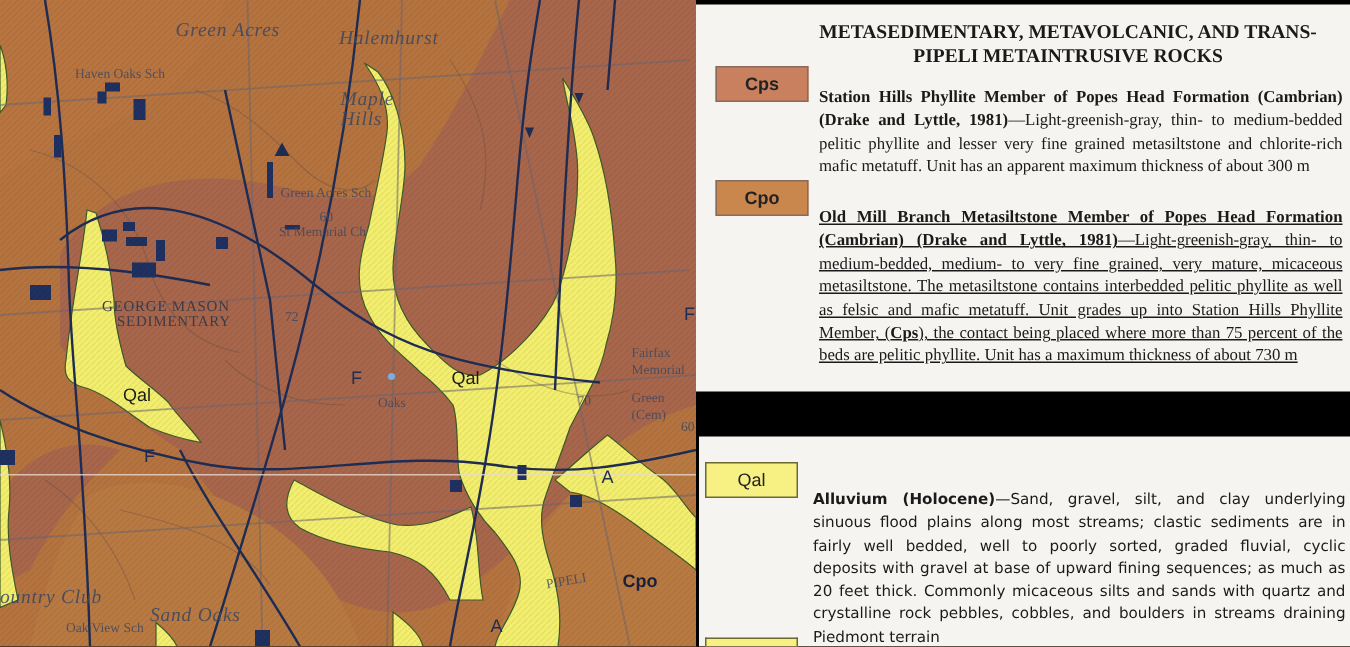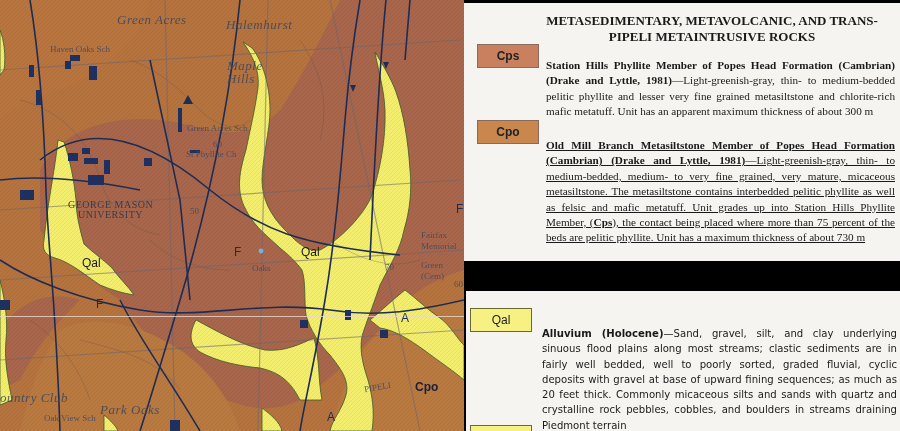--- a/index.html
+++ b/index.html
@@ -138,42 +138,42 @@
     <circle cx="261" cy="251" r="2.4" fill="#7aaee0"></circle>
   </svg>
 
   <div class="scan-line"></div>
 
   <span class="map-label place" style="left:117px;top:13px;">Green Acres</span>
   <span class="map-label place" style="left:226px;top:18px;">Halemhurst</span>
   <span class="map-label place" style="left:187px;top:59px;width:48px;white-space:normal;margin-left:40px;">Maple Hills</span>
   <span class="map-label small" style="left:50px;top:45px;">Haven Oaks Sch</span>
   <span class="map-label small" style="left:187px;top:124px;">Green Acres Sch</span>
-  <span class="map-label small" style="left:186px;top:150px;">St Phyllite Ch</span>
+  <span class="map-label small" style="left:186px;top:150px;">St Memorial Ch</span>
   <span class="map-label univ" style="left:68px;top:200px;">GEORGE MASON</span>
-  <span class="map-label univ" style="left:78px;top:210px;">UNIVERSITY</span>
+  <span class="map-label univ" style="left:78px;top:210px;">SEDIMENTARY</span>
   <span class="map-label small" style="left:421px;top:230px;width:40px;white-space:normal;line-height:11px;">Fairfax Memorial</span>
   <span class="map-label small" style="left:421px;top:260px;width:40px;white-space:normal;line-height:11px;">Green (Cem)</span>
   <span class="map-label small" style="left:252px;top:264px;">Oaks</span>
   <span class="map-label place" style="left:0px;top:391px;">ountry Club</span>
-  <span class="map-label place" style="left:100px;top:403px;">Park Oaks</span>
+  <span class="map-label place" style="left:100px;top:403px;">Sand Oaks</span>
   <span class="map-label small" style="left:44px;top:414px;">Oak View Sch</span>
   <span class="map-label small" style="left:364px;top:383px;transform:rotate(-10deg);">PIPELI</span>
 
   <span class="map-label unit" style="left:82px;top:257px;">Qal</span>
   <span class="map-label unit" style="left:301px;top:246px;">Qal</span>
   <span class="map-label unit-cpo" style="left:415px;top:381px;">Cpo</span>
 
   <span class="map-label letter" style="left:96px;top:298px;">F</span>
   <span class="map-label letter" style="left:234px;top:246px;">F</span>
   <span class="map-label letter" style="left:456px;top:203px;">F</span>
   <span class="map-label letter" style="left:327px;top:411px;">A</span>
   <span class="map-label letter" style="left:401px;top:312px;">A</span>
 
-  <span class="map-label small" style="left:190px;top:207px;">50</span>
+  <span class="map-label small" style="left:190px;top:207px;">72</span>
   <span class="map-label small" style="left:385px;top:263px;">70</span>
   <span class="map-label small" style="left:213px;top:140px;">60</span>
   <span class="map-label small" style="left:454px;top:280px;">60</span>
 </div>
 
 <div id="panel-top" class="legend-panel">
   <div class="legend-heading" style="left:60px;top:10px;width:376px;">
     <div>METASEDIMENTARY, METAVOLCANIC, AND TRANS-</div>
     <div>PIPELI METAINTRUSIVE ROCKS</div>
   </div>

